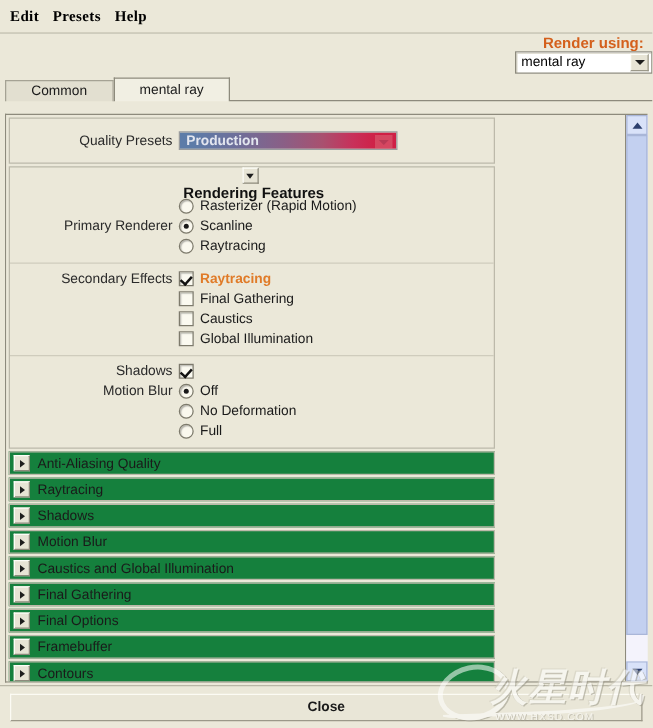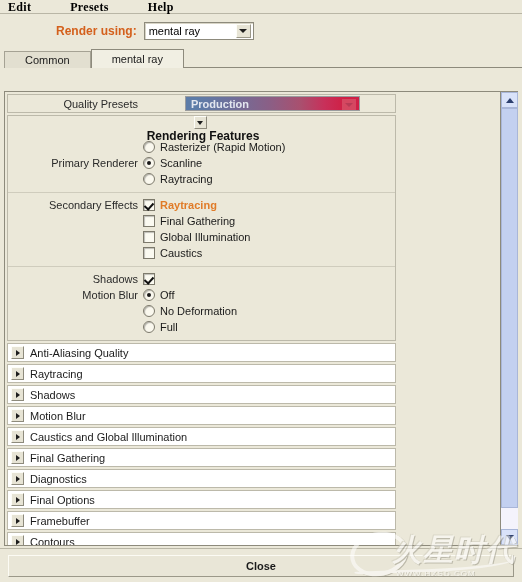--- a/index.html
+++ b/index.html
@@ -12,46 +12,46 @@
     overflow: hidden;
     background: #ebe8d9;
     font-family: "Liberation Sans", sans-serif;
     font-size: 11px;
     color: #1a1a1a;
     position: relative;
   }
 
   
   #menubar {
-    height: 14px;
-    background: #ebe8d9;
-    display: flex;
-    align-items: flex-start;
+    height: 27px;
+    background: #ebe8d9;
+    display: flex;
+    align-items: center;
     padding-left: 4px;
     box-sizing: border-box;
     border-bottom: 1px solid #b9b6a6;
-    gap: 28px;
   }
   #menubar .menu-item {
     font-family: "Liberation Serif", serif;
     font-weight: bold;
     font-size: 12px;
     color: #000;
     padding: 0 7px 0 4px;
     letter-spacing: 0.3px;
     cursor: default;
   }
 
   
   #renderbar {
     height: 34px;
     background: #ebe8d9;
     display: flex;
-    align-items: center;
-    box-sizing: border-box;
+    align-items: flex-end;
+    box-sizing: border-box;
+    flex-direction: column;
   }
   #render-using-label {
     font-weight: bold;
     font-size: 12px;
     color: #d4601c;
     margin-left: 56px;
     margin-right: 7px;
     white-space: nowrap;
   }
   .combo {
@@ -153,26 +153,25 @@
   #rollout-inner {
     width: 391px;
     padding: 2px 0 0 2px;
     box-sizing: border-box;
   }
 
   
   #qp-row {
     display: flex;
     align-items: center;
-    height: 19px;
+    height: 37px;
     border: 1px solid #bcb9aa;
     background: #ebe8d9;
     box-sizing: border-box;
     margin-bottom: 2px;
-    gap: 42px;
   }
   #qp-label {
     width: 135px;
     text-align: right;
     padding-right: 5px;
     font-size: 11px;
     color: #2a2a2a;
     box-sizing: border-box;
   }
   #qp-combo {
@@ -313,21 +312,21 @@
     border: solid #111;
     border-width: 0 2px 2px 0;
     transform: rotate(42deg);
   }
   .opt-text { font-size: 11px; color: #1a1a1a; }
   .opt-text.accent { color: #e07b28; font-weight: bold; }
 
   
   .rollout-collapsed {
     border: 1px solid #bcb9aa;
-    background: #ffffff;
+    background: #15803d;
     margin-bottom: 2px;
     height: 19px;
     display: flex;
     align-items: center;
     padding-left: 3px;
     box-sizing: border-box;
   }
 
   
   #vscroll {
@@ -535,26 +534,26 @@
             <div class="opt-text accent">Raytracing</div>
           </div>
           <div class="ctrl-row">
             <div class="ctrl-label blank"></div>
             <div class="checkbox"></div>
             <div class="opt-text">Final Gathering</div>
           </div>
           <div class="ctrl-row">
             <div class="ctrl-label blank"></div>
             <div class="checkbox"></div>
-            <div class="opt-text">Global Illumination</div>
+            <div class="opt-text">Caustics</div>
           </div>
           <div class="ctrl-row">
             <div class="ctrl-label blank"></div>
             <div class="checkbox"></div>
-            <div class="opt-text">Caustics</div>
+            <div class="opt-text">Global Illumination</div>
           </div>
         </div>
 
         <div class="group">
           <div class="ctrl-row">
             <div class="ctrl-label">Shadows</div>
             <div class="checkbox on"></div>
           </div>
           <div class="ctrl-row">
             <div class="ctrl-label">Motion Blur</div>
@@ -602,26 +601,20 @@
         <div class="expander">
             <div class="tri-small-right"></div>
           </div>
         <div class="title-text">Caustics and Global Illumination</div>
       </div>
       <div class="rollout-collapsed">
         <div class="expander">
             <div class="tri-small-right"></div>
           </div>
         <div class="title-text">Final Gathering</div>
-      </div>
-      <div class="rollout-collapsed">
-        <div class="expander">
-            <div class="tri-small-right"></div>
-          </div>
-        <div class="title-text">Diagnostics</div>
       </div>
       <div class="rollout-collapsed">
         <div class="expander">
             <div class="tri-small-right"></div>
           </div>
         <div class="title-text">Final Options</div>
       </div>
       <div class="rollout-collapsed">
         <div class="expander">
             <div class="tri-small-right"></div>

